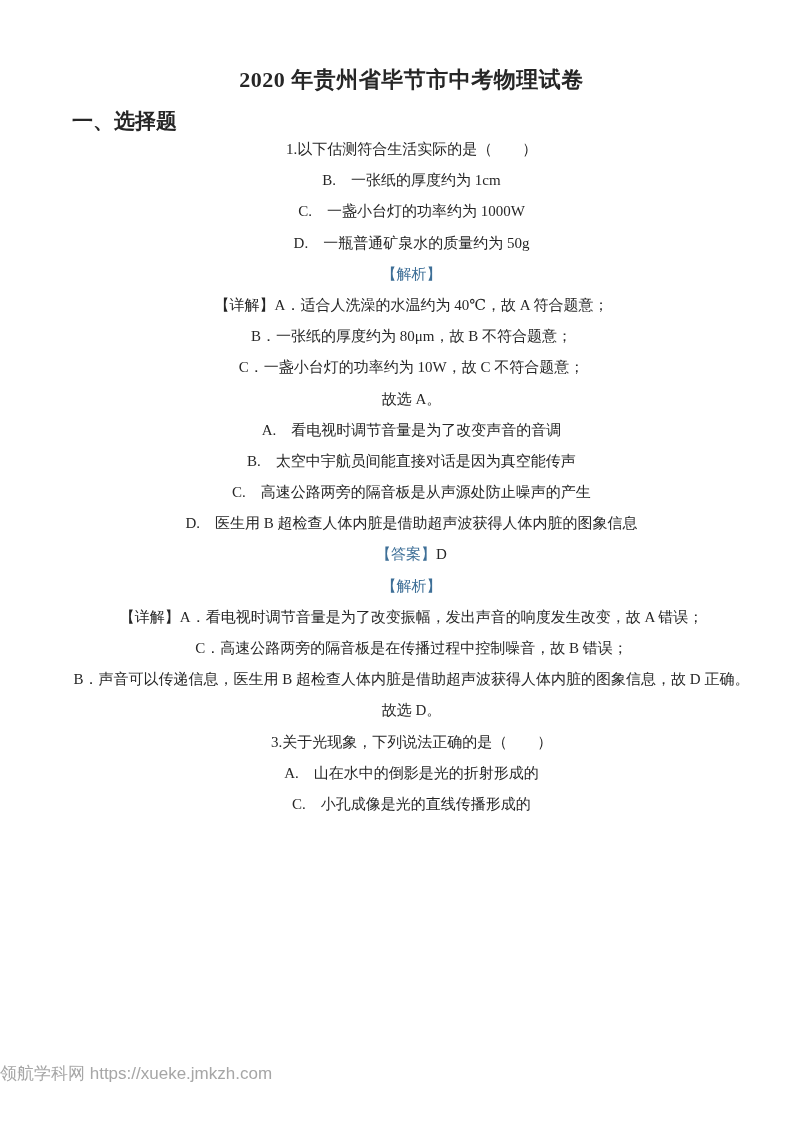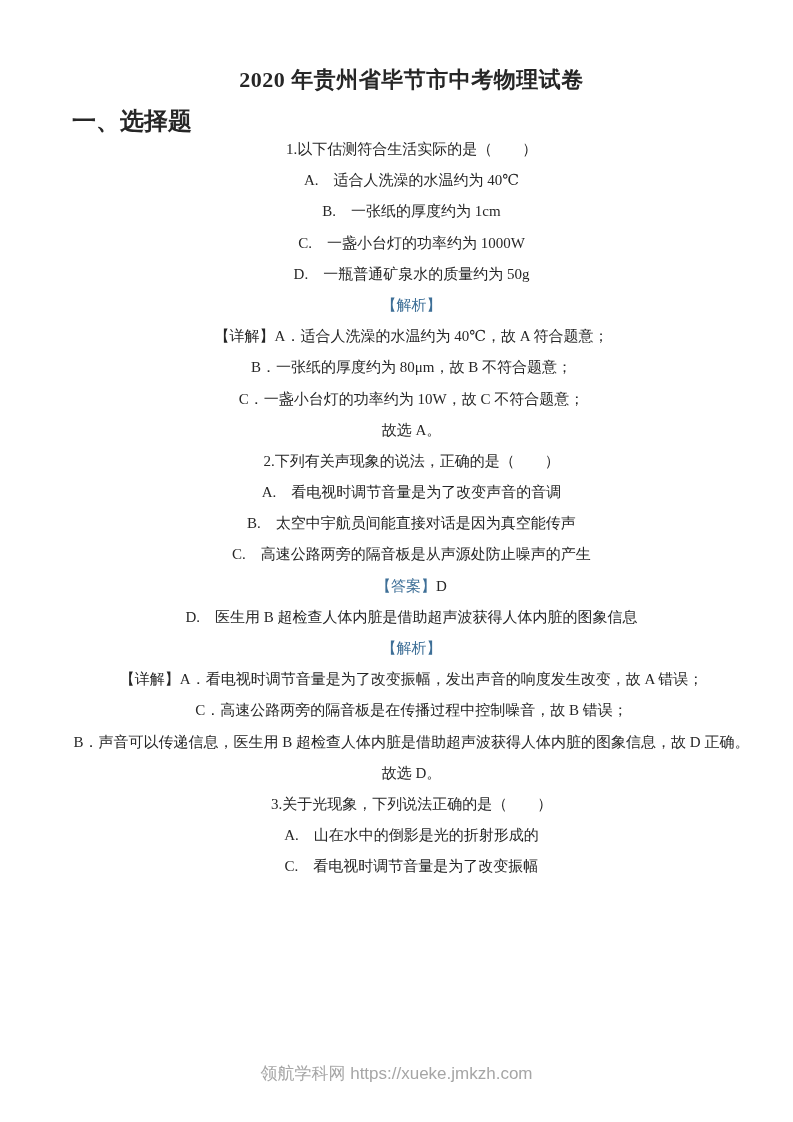--- a/index.html
+++ b/index.html
@@ -17,75 +17,72 @@
     font-family:"Liberation Serif","DejaVu Serif",serif;
     color:var(--body_text,#262626);
   }
   .content{padding:64px 40px 0 70px;}
   .title{
     font-size:22px;font-weight:bold;
     text-align:center;line-height:32px;
     margin:0;letter-spacing:0.5px;
   }
   .section-heading{
-    font-size:24px;font-weight:bold;
+    font-size:21px;font-weight:bold;
     line-height:26px;margin:12px 0 0 2px;
   }
   .line{
     font-size:15px;
     height:31.2px;line-height:31.2px;
     margin:0;white-space:pre;text-align:center;
   }
   .blue{color:var(--label_blue,#3E6F97);}
   .footer{
     position:absolute;left:0;right:0;top:1061px;
-    text-align:center;
     font-family:"Liberation Sans","DejaVu Sans",sans-serif;
     font-size:17px;line-height:26px;
     color:var(--footer_gray,#A6A6A6);
   }
 </style>
 </head>
 <body>
 
 <div class="page">
   <div class="content">
 
     <h1 class="title">2020 年贵州省毕节市中考物理试卷</h1>
     <h2 class="section-heading">一、选择题</h2>
 
     <div>
       <p class="line">1.以下估测符合生活实际的是（　　）</p>
-      <p class="line">A.　适合人洗澡的水温约为 40℃</p>
       <p class="line">B.　一张纸的厚度约为 1cm</p>
       <p class="line">C.　一盏小台灯的功率约为 1000W</p>
       <p class="line">D.　一瓶普通矿泉水的质量约为 50g</p>
       <p class="line"><span class="blue">【解析】</span></p>
       <p class="line">【详解】A．适合人洗澡的水温约为 40℃，故 A 符合题意；</p>
       <p class="line">B．一张纸的厚度约为 80μm，故 B 不符合题意；</p>
       <p class="line">C．一盏小台灯的功率约为 10W，故 C 不符合题意；</p>
       <p class="line">故选 A。</p>
     </div>
 
     <div>
-      <p class="line">2.下列有关声现象的说法，正确的是（　　）</p>
       <p class="line">A.　看电视时调节音量是为了改变声音的音调</p>
       <p class="line">B.　太空中宇航员间能直接对话是因为真空能传声</p>
       <p class="line">C.　高速公路两旁的隔音板是从声源处防止噪声的产生</p>
+      <p class="line">D.　医生用 B 超检查人体内脏是借助超声波获得人体内脏的图象信息</p>
       <p class="line"><span class="blue">【答案】</span><span>D</span></p>
-      <p class="line">D.　医生用 B 超检查人体内脏是借助超声波获得人体内脏的图象信息</p>
       <p class="line"><span class="blue">【解析】</span></p>
       <p class="line">【详解】A．看电视时调节音量是为了改变振幅，发出声音的响度发生改变，故 A 错误；</p>
       <p class="line">C．高速公路两旁的隔音板是在传播过程中控制噪音，故 B 错误；</p>
       <p class="line">B．声音可以传递信息，医生用 B 超检查人体内脏是借助超声波获得人体内脏的图象信息，故 D 正确。</p>
       <p class="line">故选 D。</p>
     </div>
 
     <div>
       <p class="line">3.关于光现象，下列说法正确的是（　　）</p>
       <p class="line">A.　山在水中的倒影是光的折射形成的</p>
-      <p class="line">C.　看电视时调节音量是为了改变振幅</p>
+      <p class="line">C.　小孔成像是光的直线传播形成的</p>
     </div>
 
   </div>
 
   <div class="footer">领航学科网 https://xueke.jmkzh.com</div>
 </div>
 
 </body></html>

